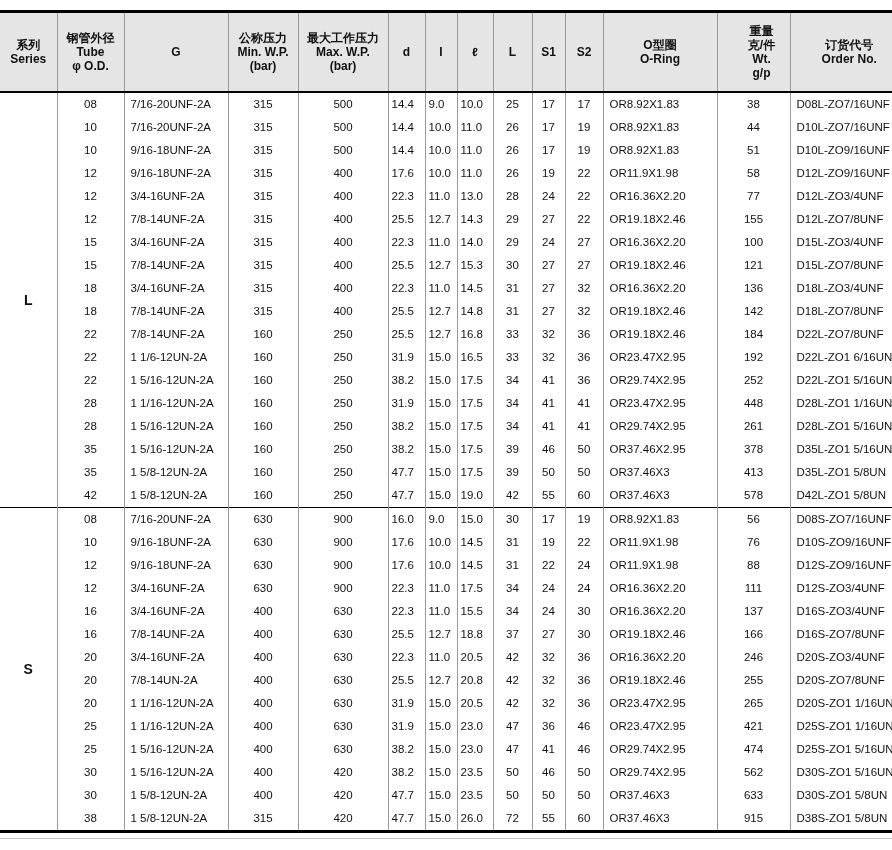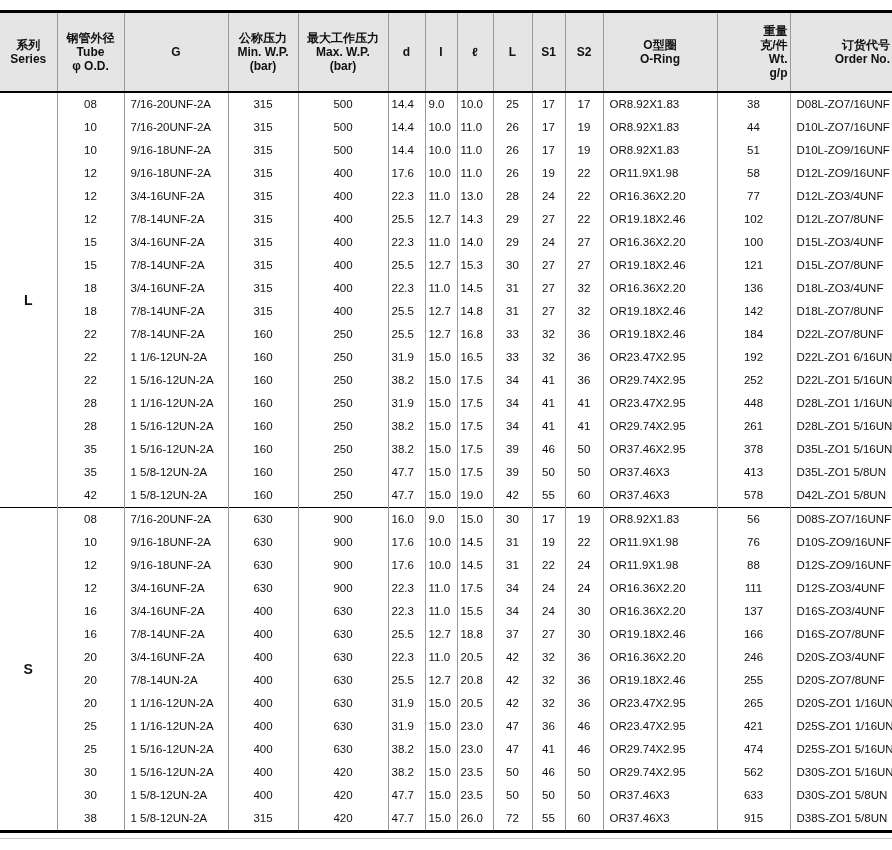--- a/index.html
+++ b/index.html
@@ -34,21 +34,21 @@
     padding:0;white-space:nowrap;overflow:hidden;
     text-align:center;vertical-align:middle;
   }
   td.c-series{
     font-size:14px;font-weight:bold;text-align:center;background:#ffffff;
   }
   tr.sec-start td{border-top:1.5px solid var(--rule);}
   .a-l{text-align:left;padding-left:6px;}
   .a-ln{text-align:left;padding-left:3px;}
   .b{font-weight:normal;}
-  .h-l{text-align:right;padding-left:18px;}
+  .h-l{text-align:center;padding-left:18px;}
   .under-rule{height:1px;background:#c9c9c9;margin-top:5px;width:892px;}
 </style>
 </head>
 <body>
 
 <div class="page">
   <table class="spec">
     <colgroup>
         <col style="width: 57px;">
         <col style="width: 67px;">
@@ -205,21 +205,21 @@
           <td class="c-g a-l">7/8-14UNF-2A</td>
           <td class="c-min_wp">315</td>
           <td class="c-max_wp">400</td>
           <td class="c-d a-ln">25.5</td>
           <td class="c-i_cap a-ln">12.7</td>
           <td class="c-l_small a-ln">14.3</td>
           <td class="c-l_cap">29</td>
           <td class="c-s1">27</td>
           <td class="c-s2">22</td>
           <td class="c-oring a-l">OR19.18X2.46</td>
-          <td class="c-wt">102</td>
+          <td class="c-wt">155</td>
           <td class="c-order a-l b">D12L-ZO7/8UNF</td>
         </tr>
         <tr>
           <td class="c-tube">15</td>
           <td class="c-g a-l">3/4-16UNF-2A</td>
           <td class="c-min_wp">315</td>
           <td class="c-max_wp">400</td>
           <td class="c-d a-ln">22.3</td>
           <td class="c-i_cap a-ln">11.0</td>
           <td class="c-l_small a-ln">14.0</td>

